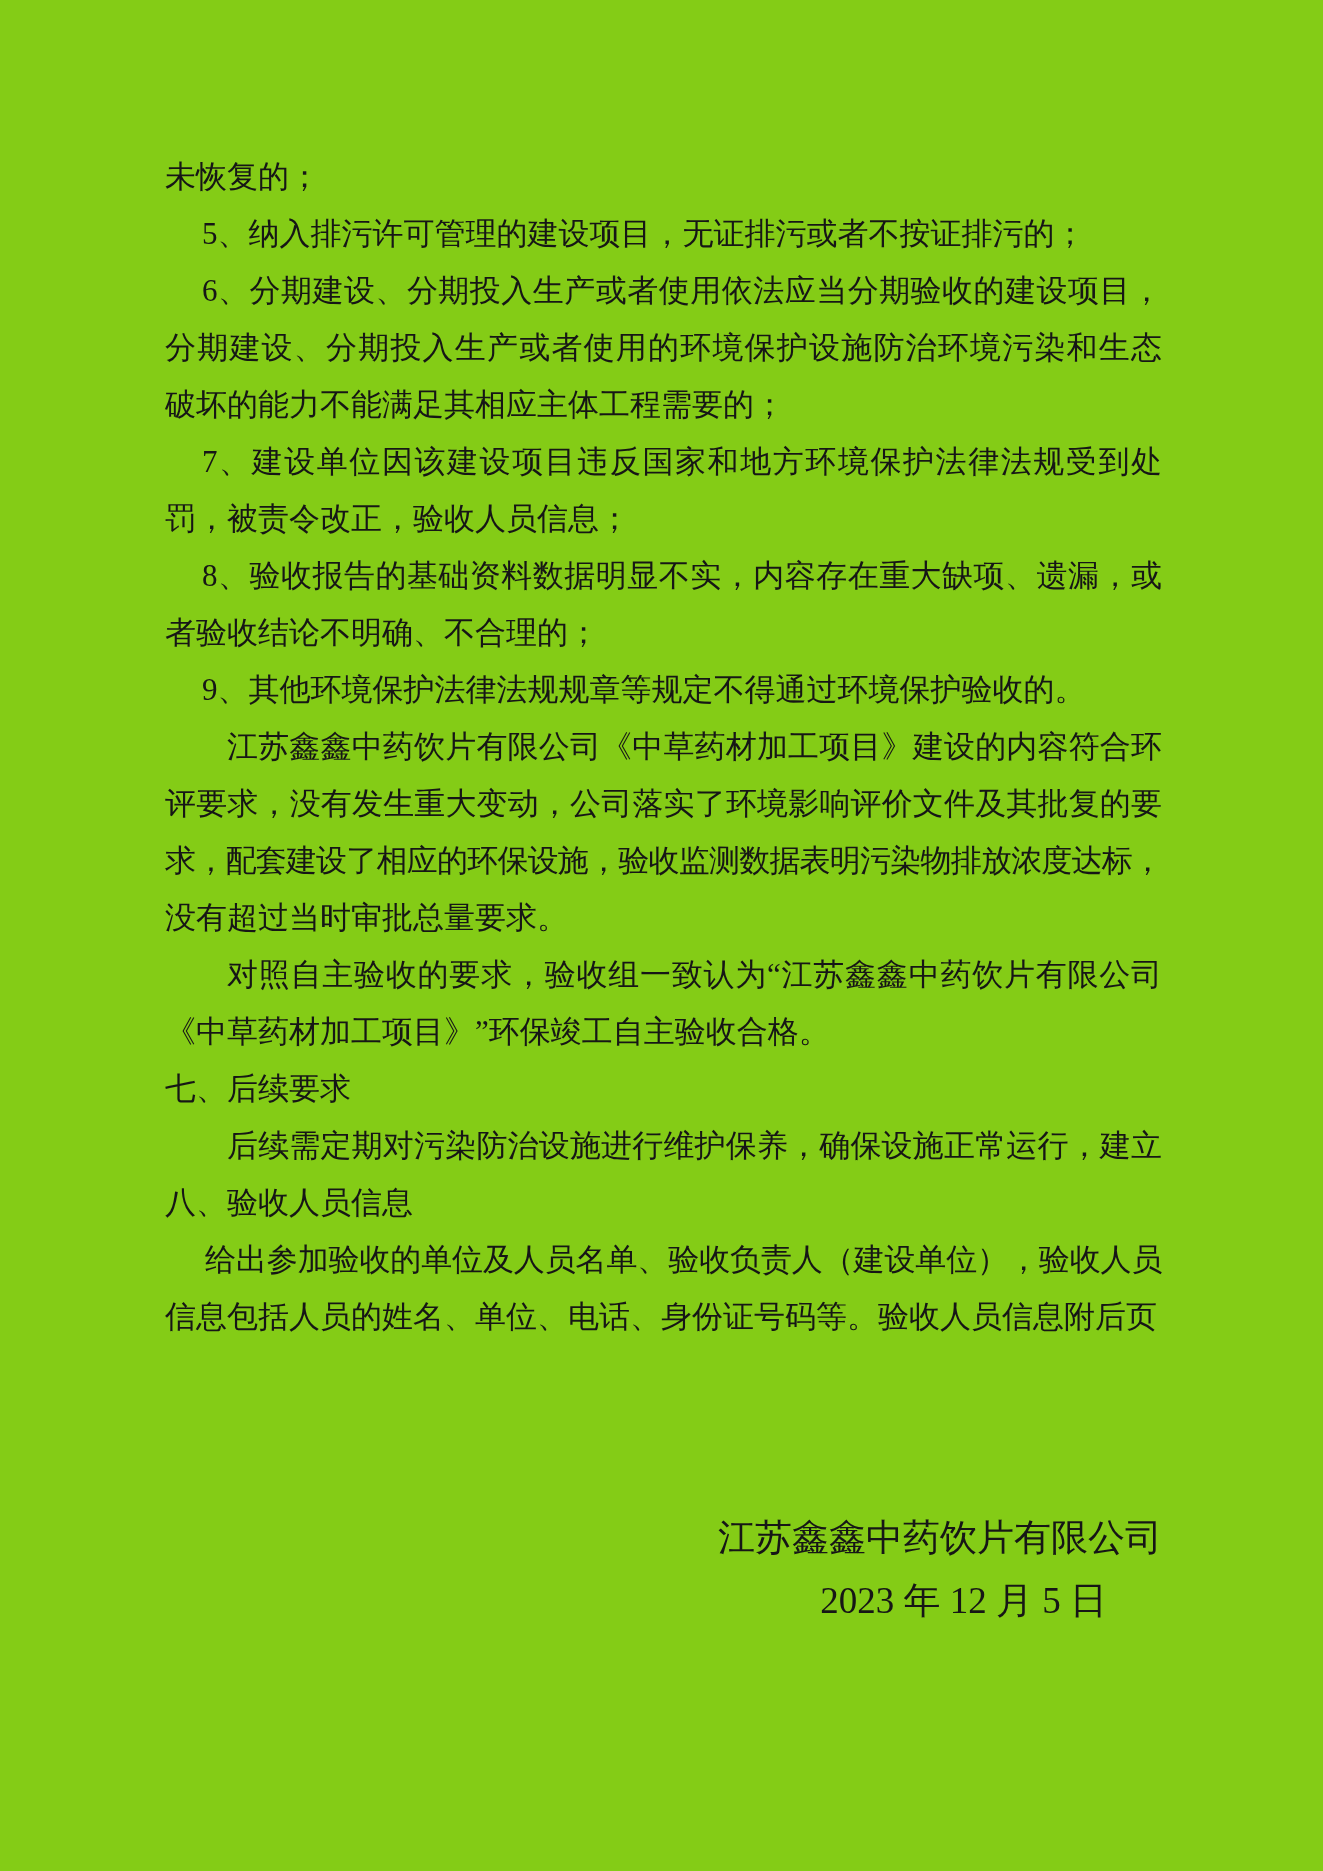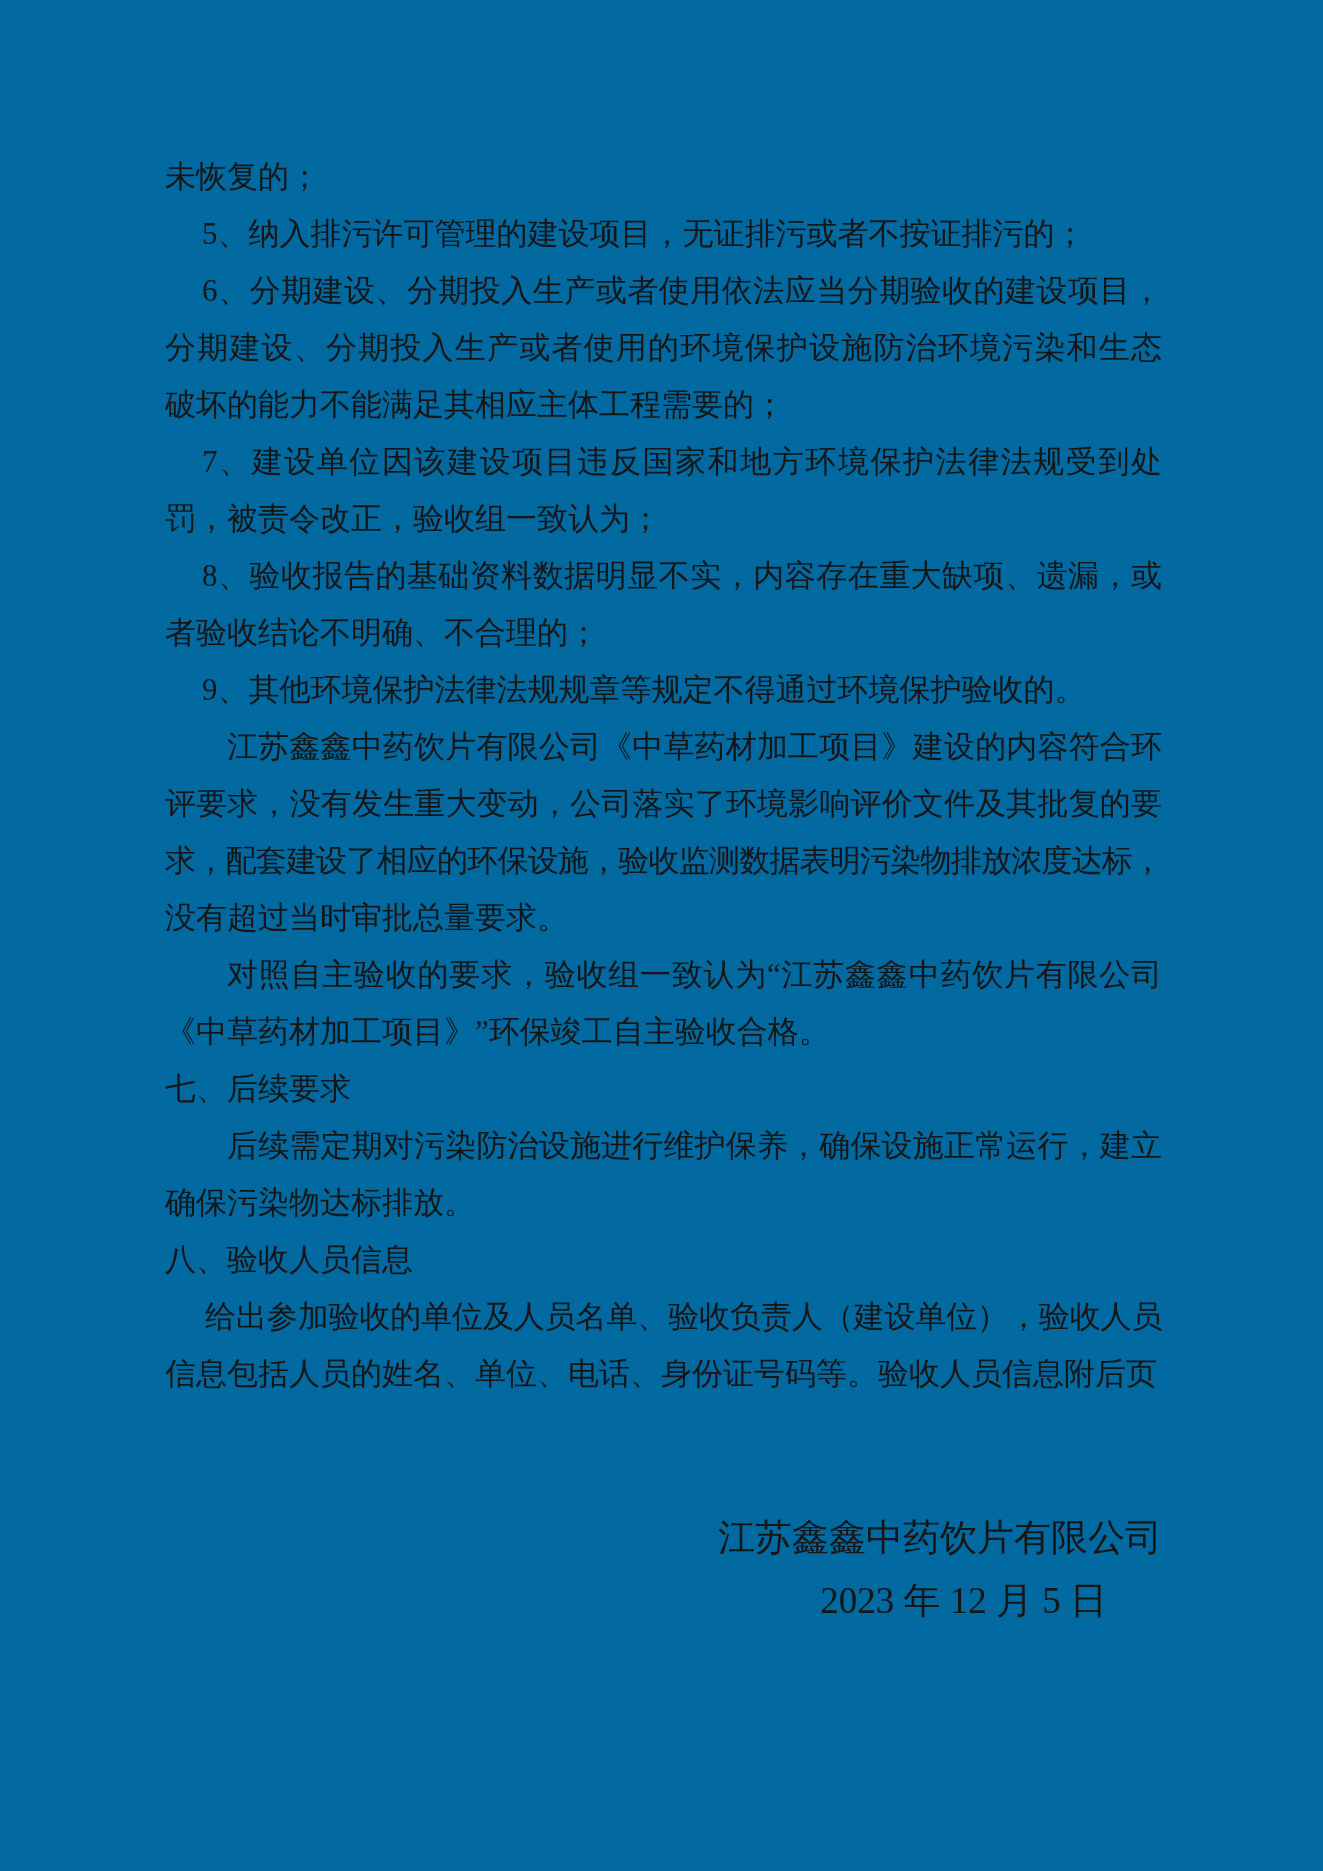--- a/index.html
+++ b/index.html
@@ -1,21 +1,21 @@
 <!DOCTYPE html>
 <html><head>
 <meta charset="utf-8">
 <style>
   html, body { margin: 0; padding: 0; }
   body { background: #ffffff; }
   .page {
     position: relative;
     width: 1323px;
     height: 1871px;
-    background: #0369a1;
+    background: #84cc16;
     overflow: hidden;
     font-family: "Liberation Serif", serif;
     color: #161616;
   }
   .content {
     position: absolute;
     left: 165px;
     top: 148px;
     width: 997px;
     font-size: 31px;
@@ -60,21 +60,21 @@
     </div>
 
     <div class="para">
       <span class="line fill ind-a">6、分期建设、分期投入生产或者使用依法应当分期验收的建设项目，</span>
       <span class="line fill">分期建设、分期投入生产或者使用的环境保护设施防治环境污染和生态</span>
       <span class="line">破坏的能力不能满足其相应主体工程需要的；</span>
     </div>
 
     <div class="para">
       <span class="line fill ind-a">7、建设单位因该建设项目违反国家和地方环境保护法律法规受到处</span>
-      <span class="line">罚，被责令改正，验收组一致认为；</span>
+      <span class="line">罚，被责令改正，验收人员信息；</span>
     </div>
 
     <div class="para">
       <span class="line fill ind-a">8、验收报告的基础资料数据明显不实，内容存在重大缺项、遗漏，或</span>
       <span class="line">者验收结论不明确、不合理的；</span>
     </div>
 
     <div class="para">
       <span class="line ind-a">9、其他环境保护法律法规规章等规定不得通过环境保护验收的。</span>
     </div>
@@ -90,21 +90,20 @@
       <span class="line fill ind-b">对照自主验收的要求，验收组一致认为“江苏鑫鑫中药饮片有限公司</span>
       <span class="line">《中草药材加工项目》”环保竣工自主验收合格。</span>
     </div>
 
     <div class="para">
       <span class="line">七、后续要求</span>
     </div>
 
     <div class="para">
       <span class="line fill ind-b">后续需定期对污染防治设施进行维护保养，确保设施正常运行，建立</span>
-      <span class="line">确保污染物达标排放。</span>
     </div>
 
     <div class="para">
       <span class="line">八、验收人员信息</span>
     </div>
 
     <div class="para">
       <span class="line fill ind-c tight2">给出参加验收的单位及人员名单、验收负责人（建设单位），验收人员</span>
       <span class="line">信息包括人员的姓名、单位、电话、身份证号码等。验收人员信息附后页</span>
     </div>

